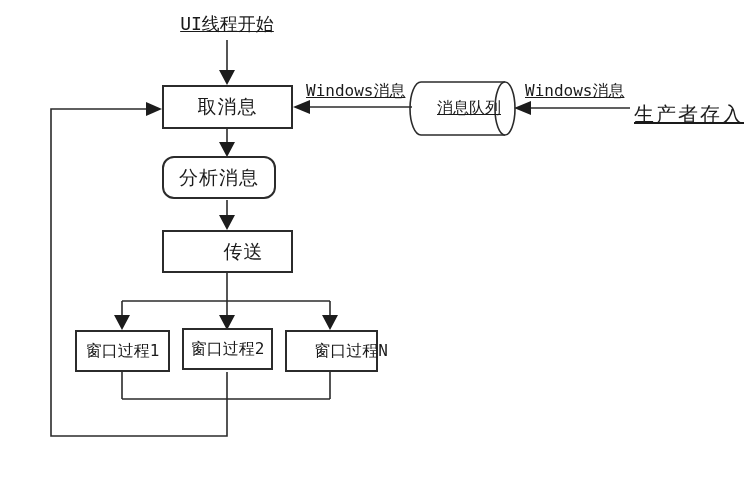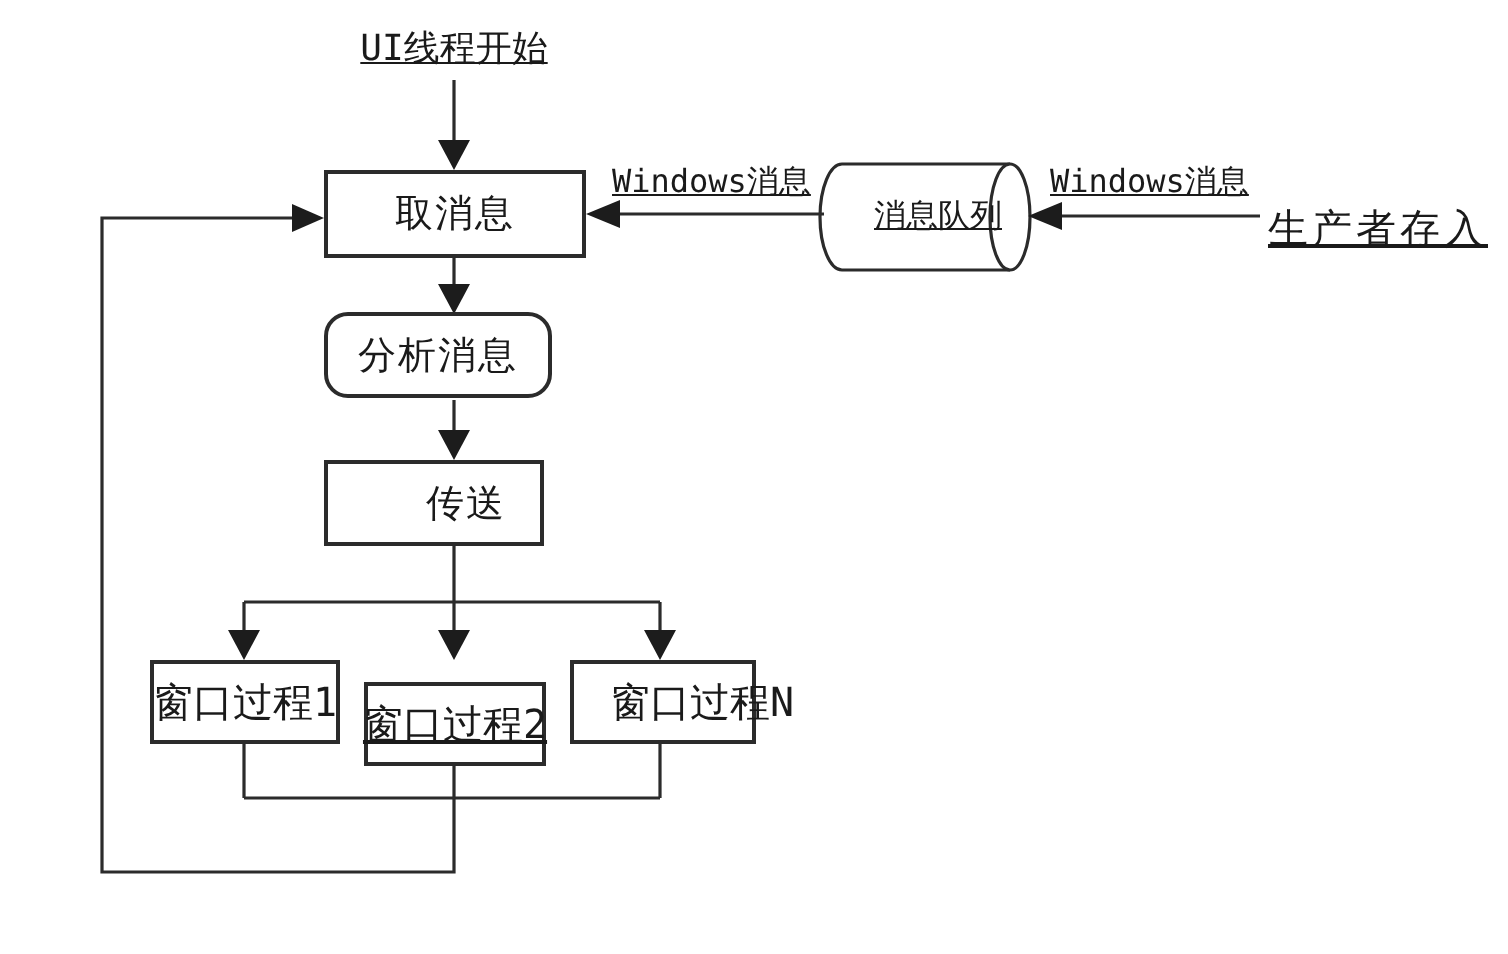--- a/index.html
+++ b/index.html
@@ -27,21 +27,21 @@
     border: 2px solid #2b2b2b;
     background: #ffffff;
     display: flex;
     align-items: center;
     justify-content: center;
     font-size: 19px;
     letter-spacing: 1px;
     white-space: nowrap;
   }
   .node.small {
-    font-size: 20px;
+    font-size: 16px;
     letter-spacing: 0;
     justify-content: center;
   }
   .freelabel {
     position: absolute;
     white-space: nowrap;
     text-decoration: underline;
   }
   .lbl-start    { left: 168px; top: 12px;  width: 118px; text-align: center; font-size: 18px; }
   .lbl-wm1      { left: 306px; top: 81px;  font-size: 16px; }
@@ -105,29 +105,29 @@
   <div class="freelabel lbl-queue">消息队列</div>
 
   <div class="node" style="left:162px; top:85px; width:131px; height:44px;">
     <span>取消息</span>
   </div>
 
   <div class="node" style="left:162px; top:156px; width:114px; height:43px;border-radius:12px;">
     <span>分析消息</span>
   </div>
 
-  <div class="node" style="left:162px; top:230px; width:110px; height:43px;padding-left:32px;">
+  <div class="node" style="left:162px; top:230px; width:131px; height:43px;padding-left:32px;">
     <span>传送</span>
   </div>
 
   <div class="node small" style="left:75px; top:330px; width:95px; height:42px;">
     <span>窗口过程1</span>
   </div>
 
-  <div class="node small" style="left:182px; top:341px; width:91px; height:42px;text-decoration:underline;">
+  <div class="node small" style="left:182px; top:328px; width:91px; height:42px;">
     <span>窗口过程2</span>
   </div>
 
   <div class="node small" style="left:285px; top:330px; width:93px; height:42px;padding-left:39px;">
     <span>窗口过程N</span>
   </div>
 
 </div>
 
 </body></html>

